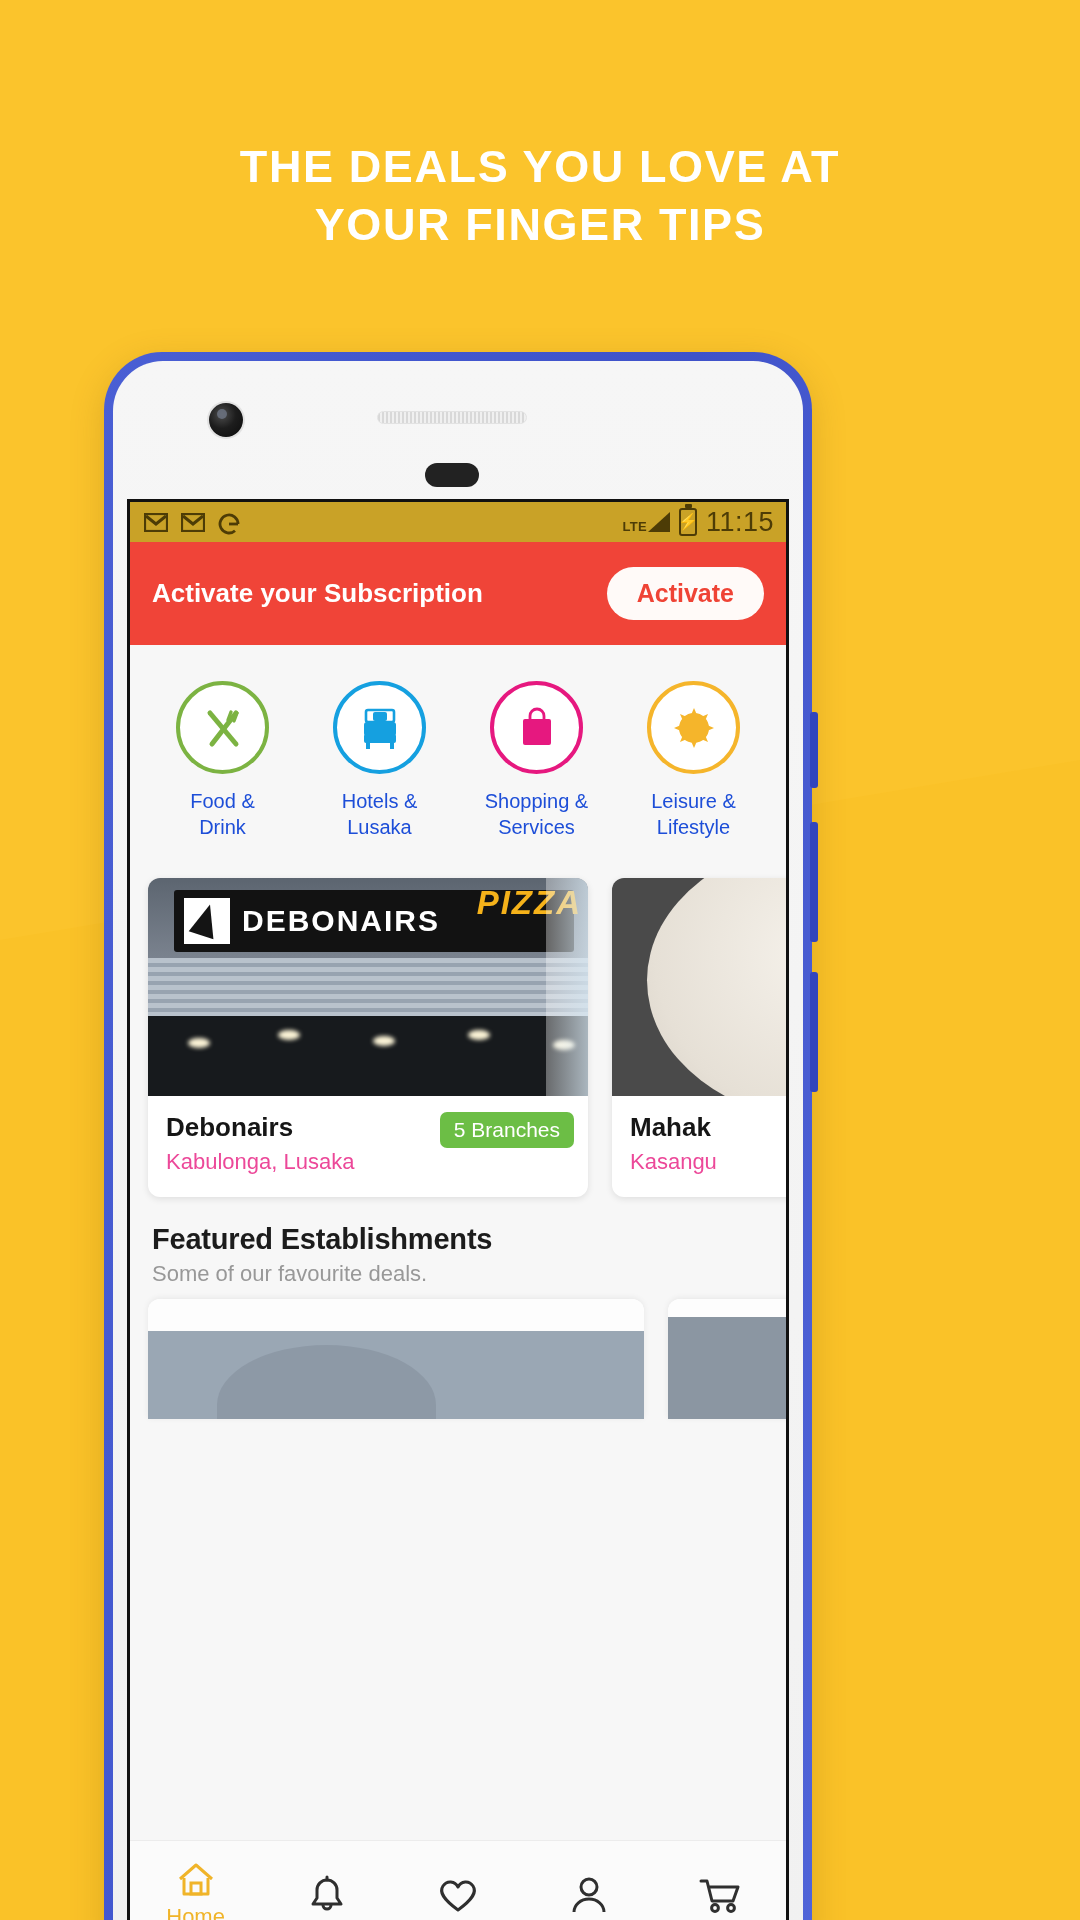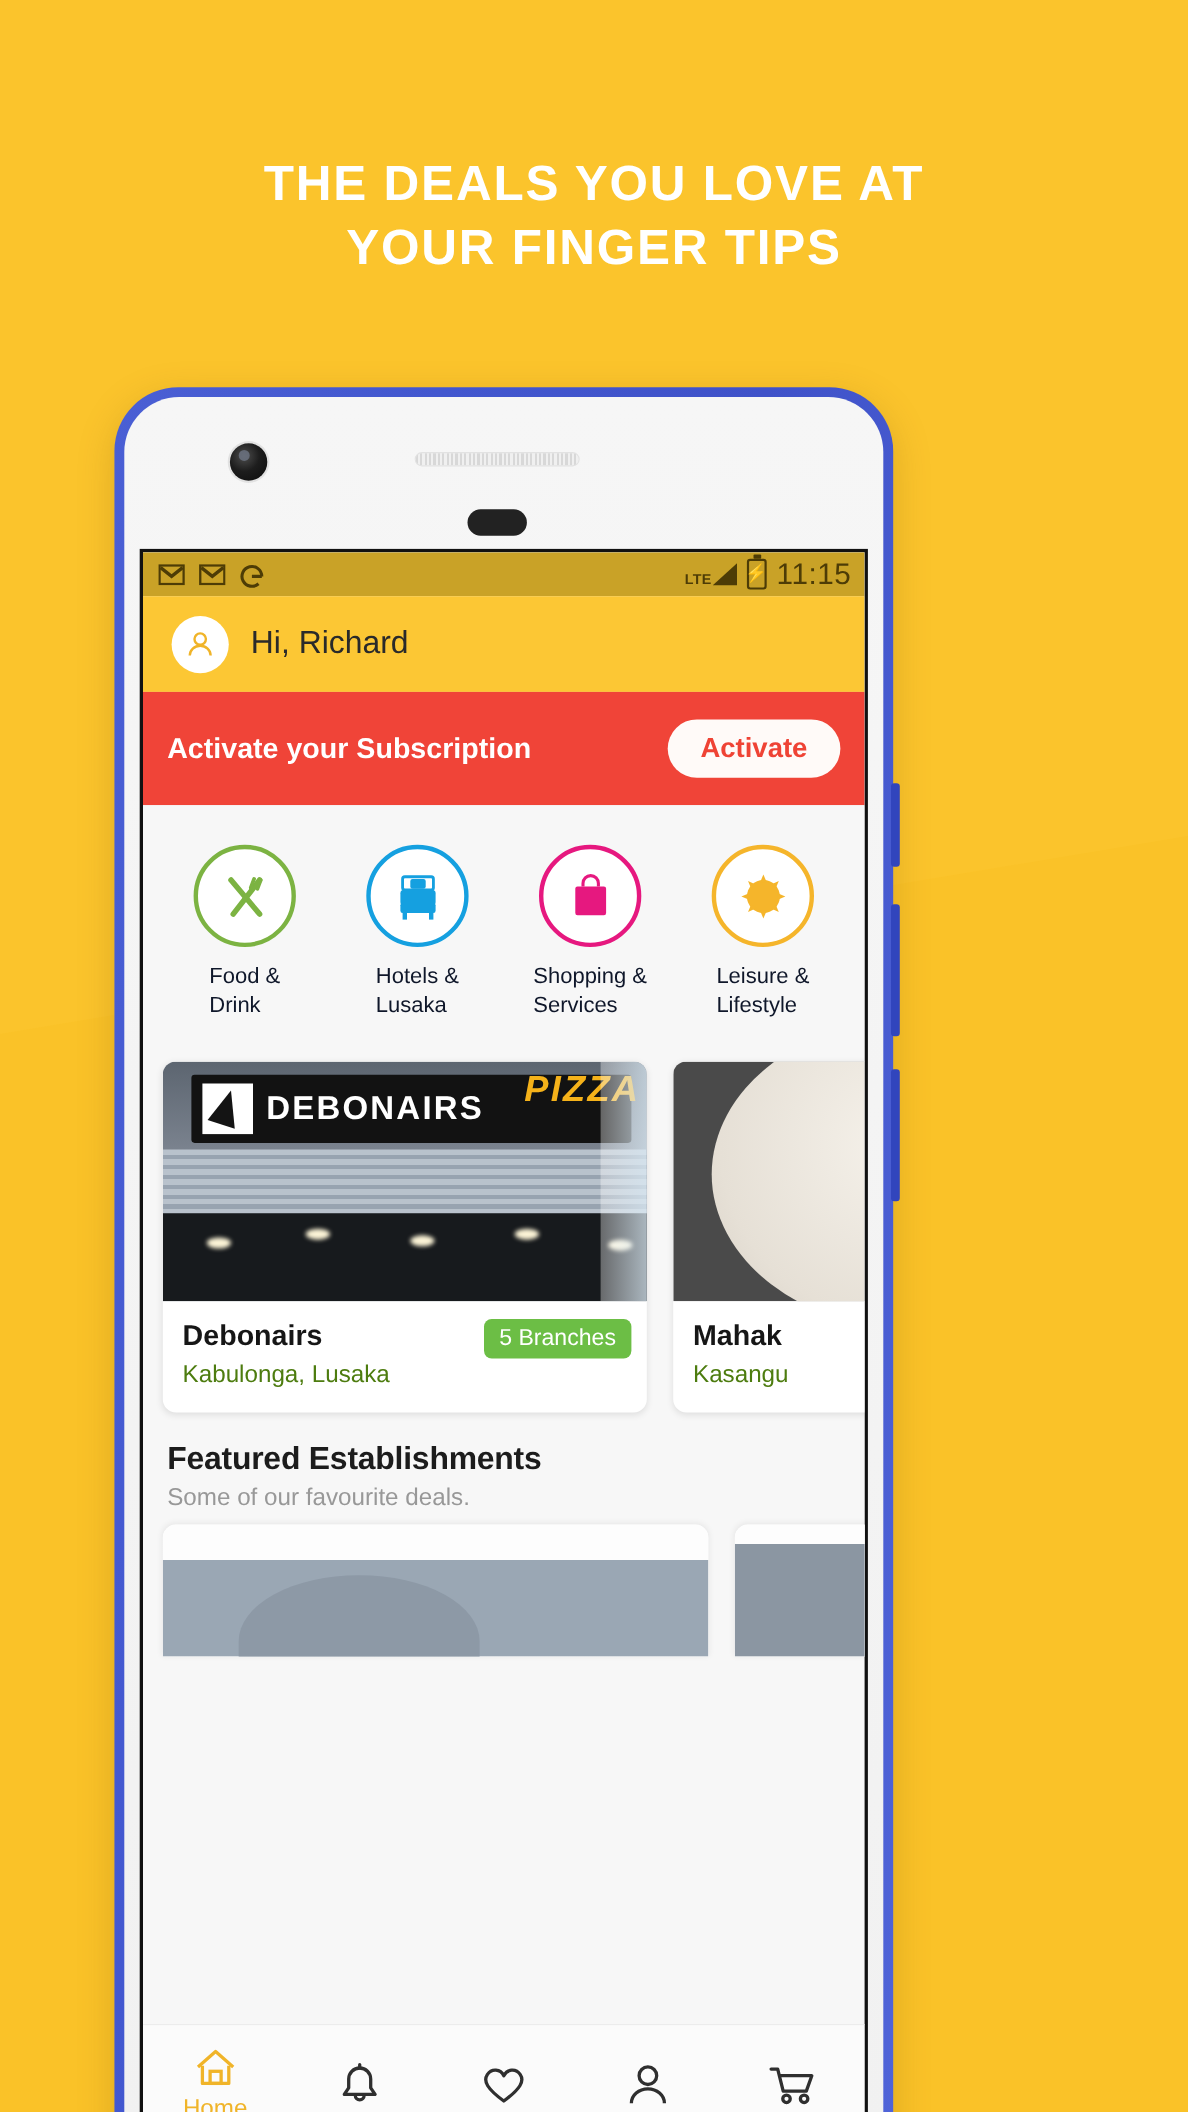--- a/index.html
+++ b/index.html
@@ -139,41 +139,41 @@
   #categories {
     background:#f7f7f7; padding:36px 14px 24px 14px;
     display:flex; justify-content:space-around;
   }
   .cat { width:148px; display:flex; flex-direction:column; align-items:center; gap:14px; }
   .cat-circle {
     width:93px;height:93px;border-radius:50%;
     border:4px solid #000; background:#ffffff;
     display:flex;align-items:center;justify-content:center;
   }
-  .cat-label { font-size:20px; color:#0f172a; line-height:26px; }
+  .cat-label { font-size:20px; color:#1d4ed8; text-align:center; line-height:26px; }
 
   
   .section { padding:8px 22px 0 22px; background:#f7f7f7; }
   .sec-title { font-size:29px; font-weight:bold; color:#1c1c1c; letter-spacing:-.2px; }
   .sec-sub { font-size:22px; color:#989898; margin-top:5px; }
 
   
   #popular-row {
     display:flex; gap:24px; padding:14px 0 14px 18px;
     background:#f7f7f7; overflow:hidden;
   }
   .est-card {
     flex:0 0 auto; width:440px; background:#ffffff;
     border-radius:12px; box-shadow:0 2px 7px rgba(0,0,0,0.10);
     overflow:hidden;
   }
   .est-img { height:218px; position:relative; overflow:hidden; }
   .est-body { padding:16px 18px 22px 18px; position:relative; }
   .est-name { font-size:26px; font-weight:bold; color:#161616; }
-  .est-loc { font-size:22px; color:#4d7c0f; margin-top:6px; }
+  .est-loc { font-size:22px; color:#ec4899; margin-top:6px; }
   .branch-badge {
     position:absolute; right:14px; top:16px;
     background:#6cbe45; color:#ffffff;
     font-size:21px; padding:6px 14px; border-radius:7px;
   }
   
   .deb-wall { position:absolute; inset:0; background:linear-gradient(180deg,#5c6570 0%, #7d8591 40%, #9aa3ae 100%); }
   .deb-sign {
     position:absolute; left:26px; top:12px; width:400px; height:62px;
     background:#121212; border-radius:3px;
@@ -273,29 +273,20 @@
             <span id="lte-text">LTE</span>
             <span id="signal-tri"></span>
           </span>
           <span id="battery">
               <span id="bolt">⚡</span>
             </span>
           <span id="clock">11:15</span>
         </div>
       </div>
 
-      <div id="greeting">
-        <span id="avatar">
-          <svg width="34" height="34" viewBox="0 0 34 34">
-              <circle cx="17" cy="12" r="5.2" fill="none" stroke="#f0b429" stroke-width="2.2"></circle>
-              <path d="M7.5 27 a9.5 9 0 0 1 19 0" fill="none" stroke="#f0b429" stroke-width="2.2"></path>
-            </svg>
-        </span>
-        <span id="greeting-text">Hi, Richard</span>
-      </div>
 
       <div id="subscription">
         <span id="sub-text">Activate your Subscription</span>
         <button id="activate-btn">Activate</button>
       </div>
 
       <div id="categories">
         <div class="cat">
           <span class="cat-circle" style="border-color:#7cb342">
             <svg width="50" height="50" viewBox="0 0 50 50">

